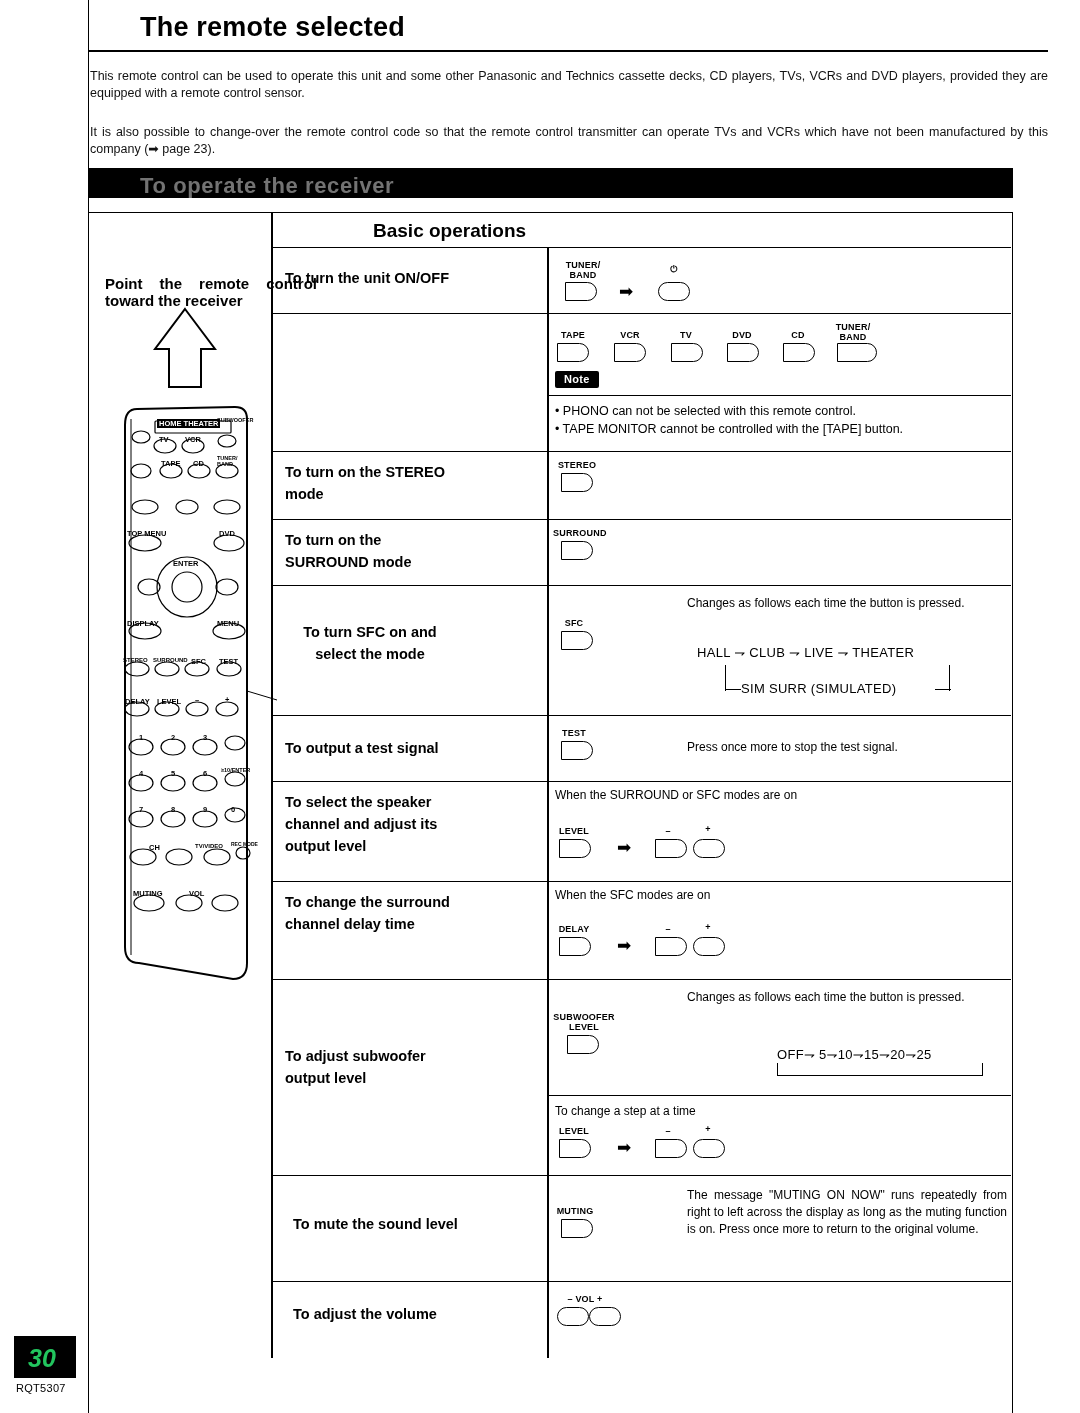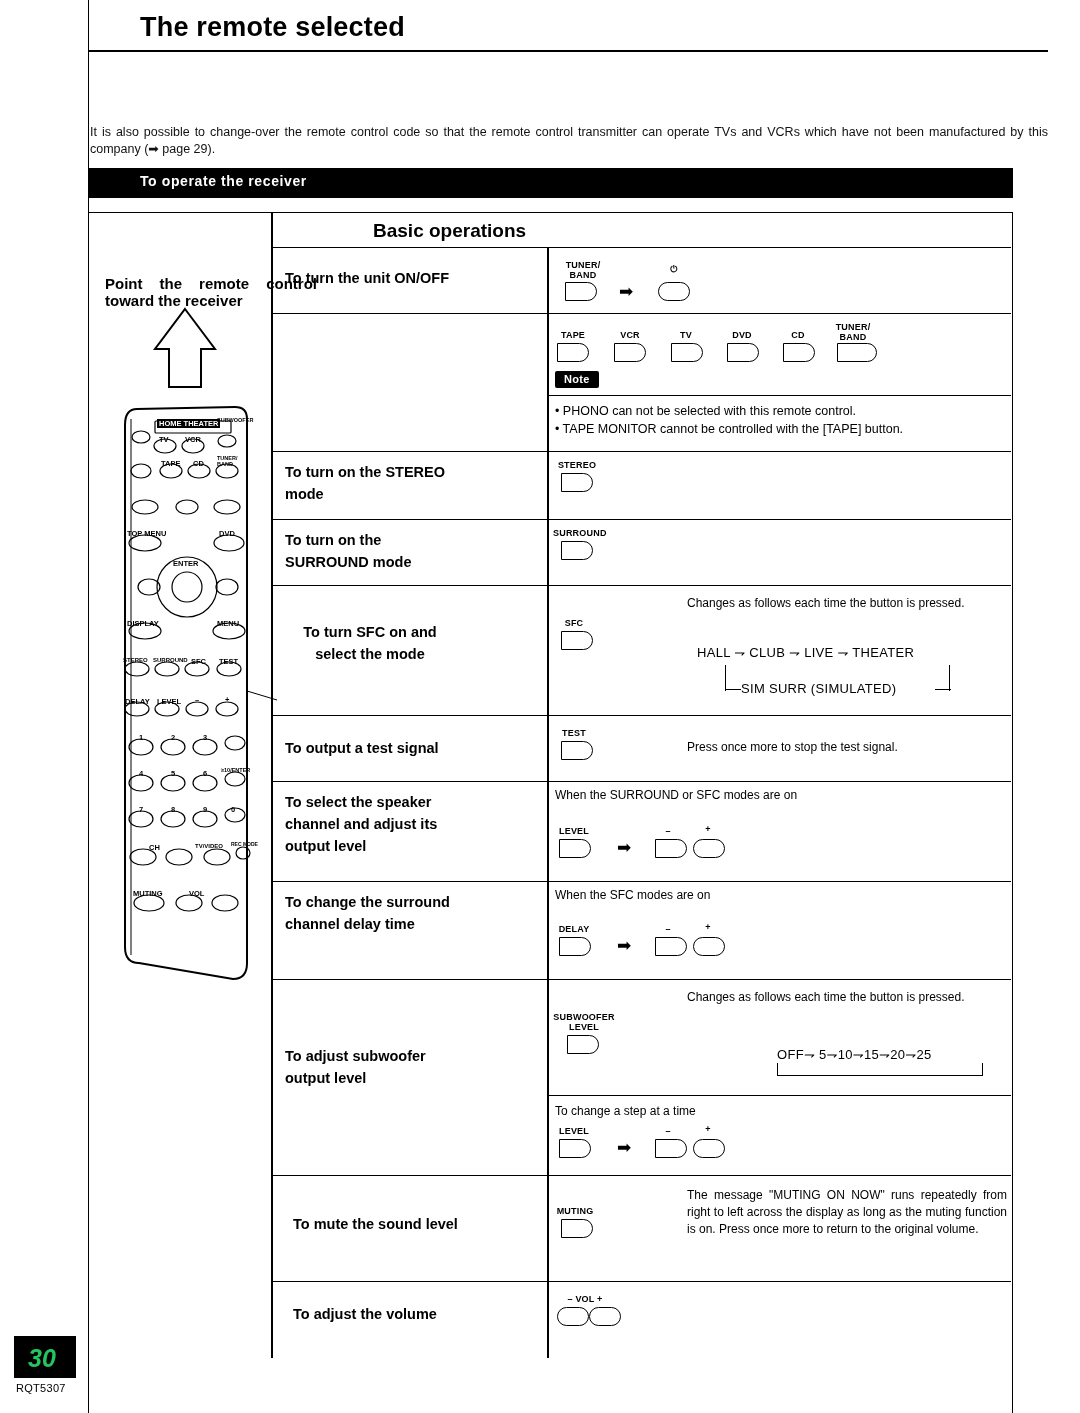--- a/index.html
+++ b/index.html
@@ -49,22 +49,22 @@
   .para2 { left: 90px; top: 124px; width: 958px; }
   .section-bar {
     position: absolute;
     left: 88px; top: 168px;
     width: 925px; height: 30px;
     background: #000;
   }
   .section-bar span {
     position: absolute;
     left: 52px; top: 5px;
-    color: #ffffff;
-    font-size: 14px;
+    color: #737373;
+    font-size: 22px;
     font-weight: bold;
     letter-spacing: .6px;
   }
   
   .tbl {
     position: absolute;
     left: 88px; top: 212px;
     width: 925px; height: 1312px;
     border: 1.6px solid #000;
     box-sizing: border-box;
@@ -193,21 +193,22 @@
 </head>
 <body>
 
 <div class="page">
 
   <div class="left-rule"></div>
 
   <div class="title">The remote selected</div>
   <div class="title-rule"></div>
 
-  <div class="para para2">It is also possible to change-over the remote control code so that the remote control transmitter can operate TVs and VCRs which have not been manufactured by this company (➡ page 29).</div>
+  <div class="para para1">This remote control can be used to operate this unit and some other Panasonic and Technics cassette decks, CD players, TVs, VCRs and DVD players, provided they are equipped with a remote control sensor.</div>
+  <div class="para para2">It is also possible to change-over the remote control code so that the remote control transmitter can operate TVs and VCRs which have not been manufactured by this company (➡ page 23).</div>
 
   <div class="section-bar">
     <span>To operate the receiver</span>
   </div>
 
   <div class="tbl">
 
     <div class="vline" style="left:182px; top:0; height:1145px;"></div>
     <div class="vline" style="left:458px; top:34px; height:1111px;"></div>
 

